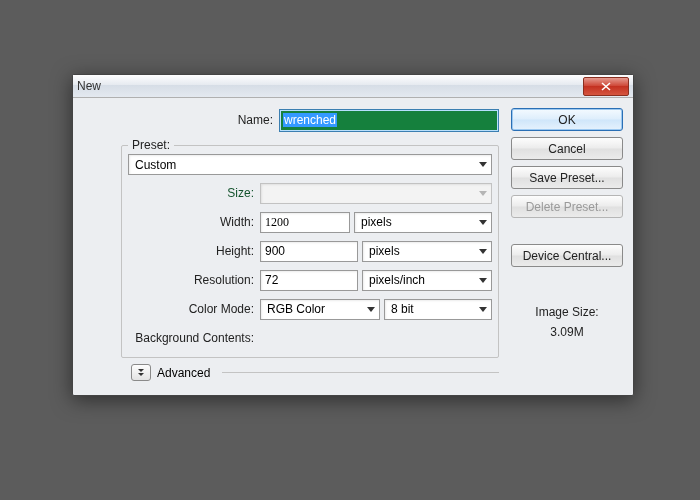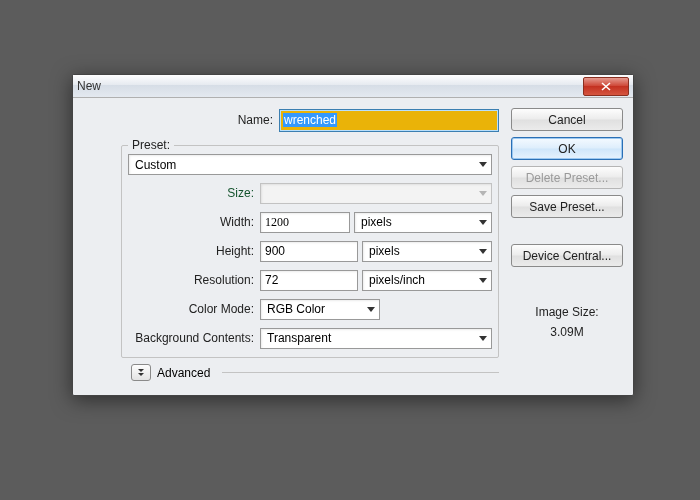--- a/index.html
+++ b/index.html
@@ -189,21 +189,21 @@
   .image-size-block .is-label { margin-bottom:6px; }
   .name-input {
     flex:1;
     display:flex;
     align-items:center;
   }
   .name-input .box {
     border:1px solid #3c7fb1;
     height:21px;
     flex:1;
-    background:#eab308;
+    background:#15803d;
     display:flex;
     align-items:center;
     padding:0 3px;
     box-shadow: inset 0 0 0 1px #b7dffd;
   }
   .gap18 { height:14px; }
 </style>
 </head>
 <body>
 
@@ -272,49 +272,49 @@
             <span class="chev"></span>
           </div>
         </div>
 
         <div class="row">
           <div class="lbl" style="width:126px">Color Mode:</div>
           <div class="combo" style="width:120px">
             <span>RGB Color</span>
             <span class="chev"></span>
           </div>
+          <div class="combo" style="flex:1;margin-left:4px">
+            <span>8 bit</span>
+            <span class="chev"></span>
+          </div>
         </div>
 
         <div class="row">
           <div class="lbl" style="width:126px">Background Contents:</div>
-          <div class="combo" style="flex:1">
-            <span>Transparent</span>
-            <span class="chev"></span>
-          </div>
         </div>
       </fieldset>
 
       <div class="adv-row">
         <div class="adv-toggle">
           <div class="dbl-chev">
             <span></span>
               <span></span>
           </div>
         </div>
         <span>Advanced</span>
         <div class="adv-line"></div>
       </div>
 
     </div>
 
     <div class="side-buttons">
+      <div class="btn primary">OK</div>
       <div class="btn">Cancel</div>
-      <div class="btn primary">OK</div>
+      <div class="btn">Save Preset...</div>
       <div class="btn disabled">Delete Preset...</div>
-      <div class="btn">Save Preset...</div>
       <div class="gap18"></div>
       <div class="btn">Device Central...</div>
       <div class="image-size-block">
         <div class="is-label">Image Size:</div>
         <div>3.09M</div>
       </div>
     </div>
   </div>
 </div>
 

